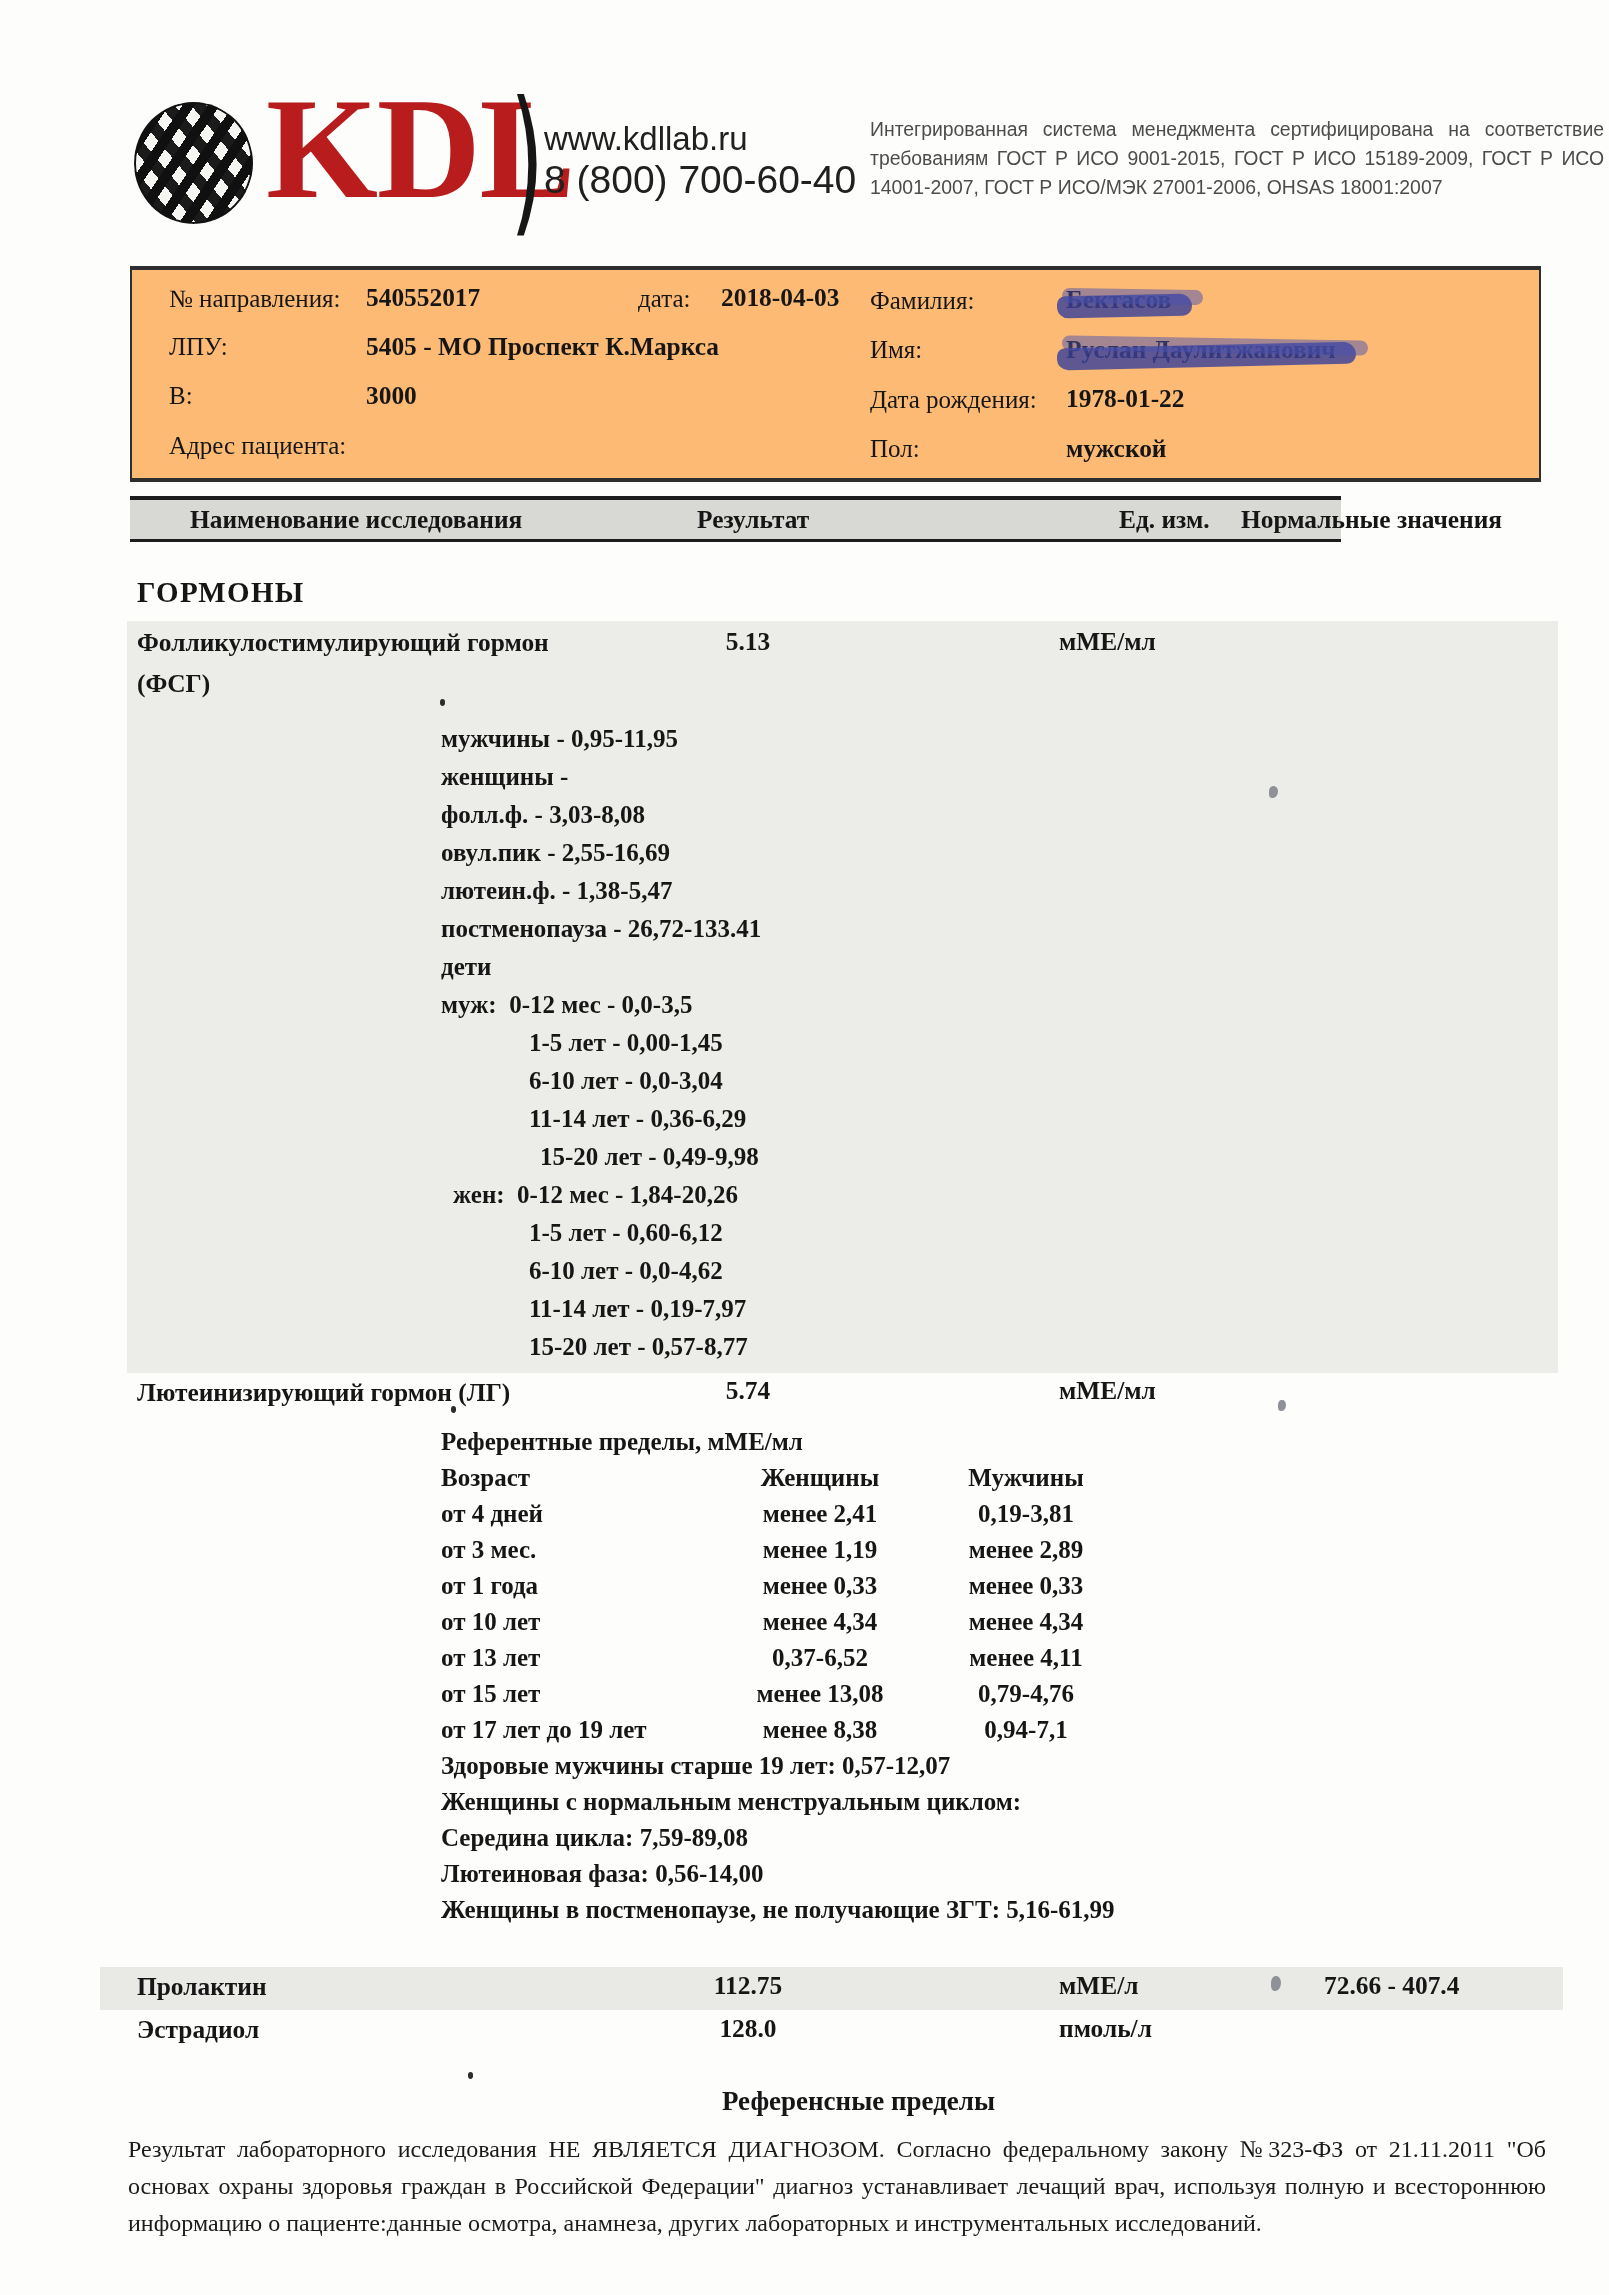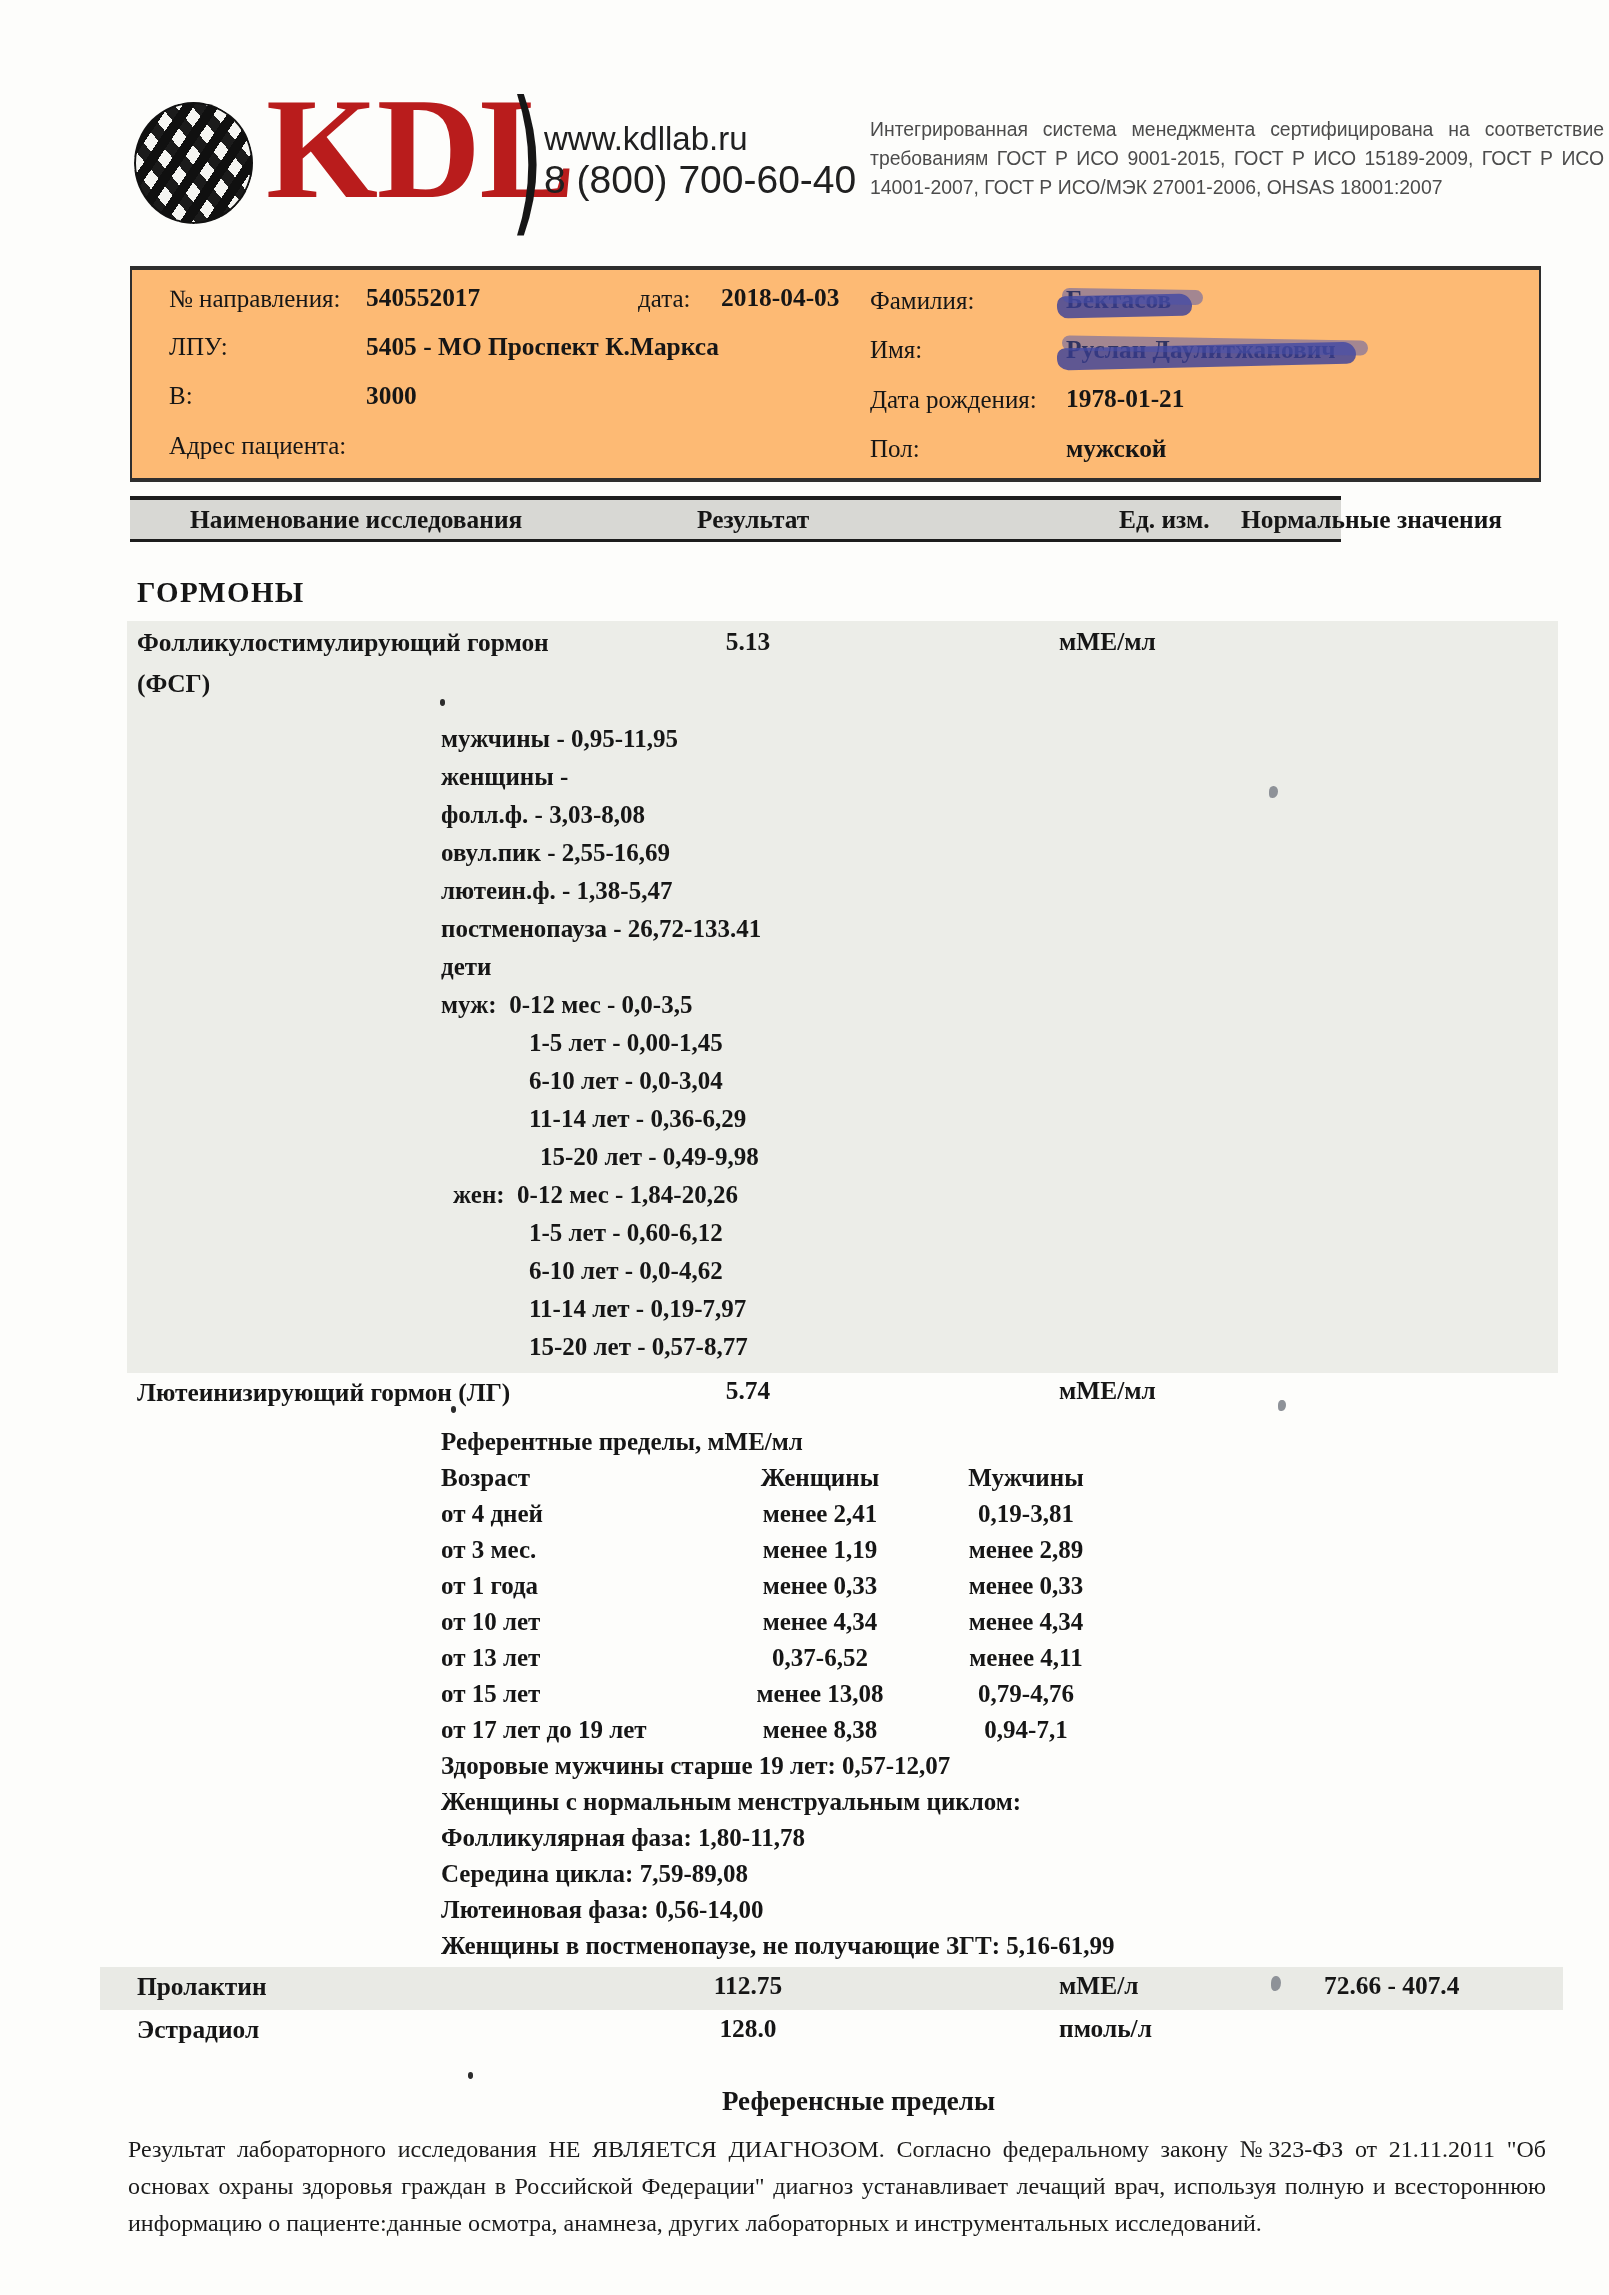--- a/index.html
+++ b/index.html
@@ -103,21 +103,21 @@
 
     <span class="pl" style="left:37px;top:162px">Адрес пациента:</span>
 
     <span class="pl" style="left:738px;top:16.7px">Фамилия:</span>
     <span class="pv" style="left:934px;top:15.4px"><span class="scrib">Бектасов</span></span>
 
     <span class="pl" style="left:738px;top:66px">Имя:</span>
     <span class="pv" style="left:934px;top:65px"><span class="scrib">Руслан Даулитжанович</span></span>
 
     <span class="pl" style="left:738px;top:116px">Дата рождения:</span>
-    <span class="pv" style="left:934px;top:114px">1978-01-21</span>
+    <span class="pv" style="left:934px;top:114px">1978-01-22</span>
 
     <span class="pl" style="left:738px;top:165px">Пол:</span>
     <span class="pv" style="left:934px;top:164px">мужской</span>
   </div>
 
   <div class="thead">
     <span style="left:60px">Наименование исследования</span>
     <span style="left:567px">Результат</span>
     <span style="left:989px">Ед. изм.</span>
     <span style="left:1111px">Нормальные значения</span>
@@ -224,21 +224,20 @@
           <span class="lh-w">менее 8,38</span>
           <span class="lh-m">0,94-7,1</span>
         </div>
       </div>
     <div>
 
         <div>Здоровые мужчины старше 19 лет: 0,57-12,07</div>
 
         <div>Женщины с нормальным менструальным циклом:</div>
 
-        <div>Фолликулярная фаза: 1,80-11,78</div>
 
         <div>Середина цикла: 7,59-89,08</div>
 
         <div>Лютеиновая фаза: 0,56-14,00</div>
 
         <div>Женщины в постменопаузе, не получающие ЗГТ: 5,16-61,99</div>
       </div>
   </div>
 
   <div class="prolband"></div>

